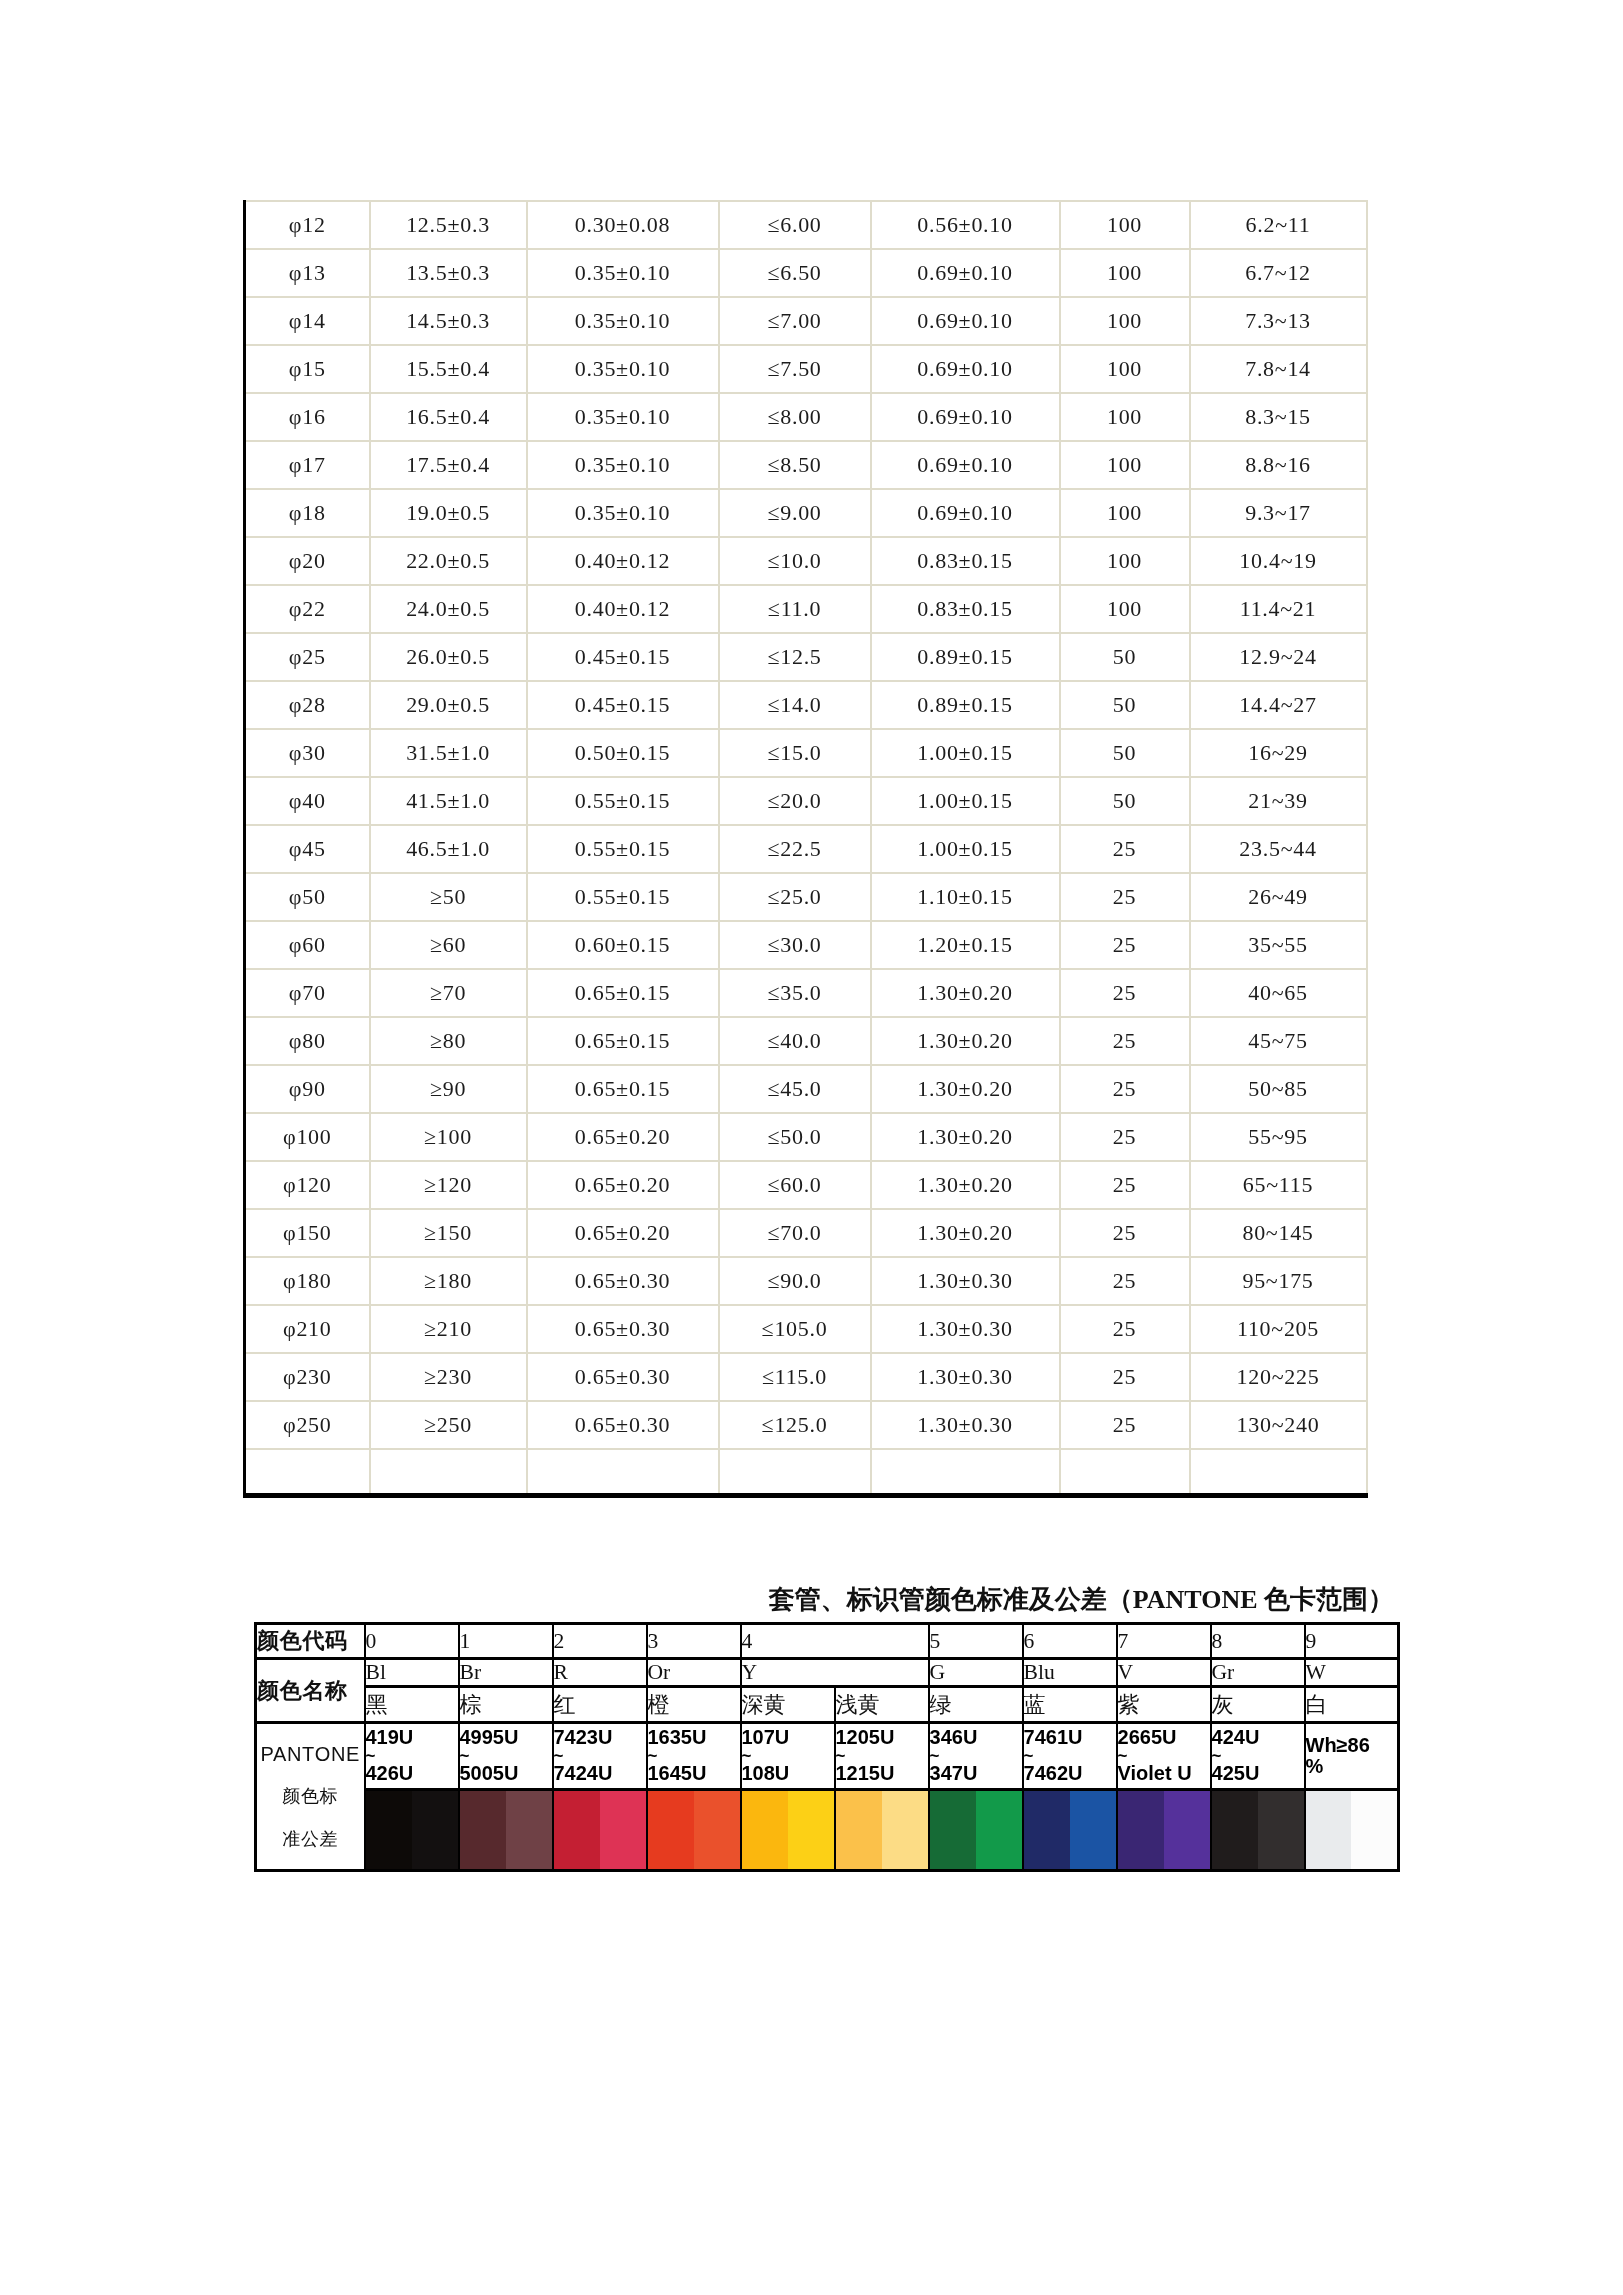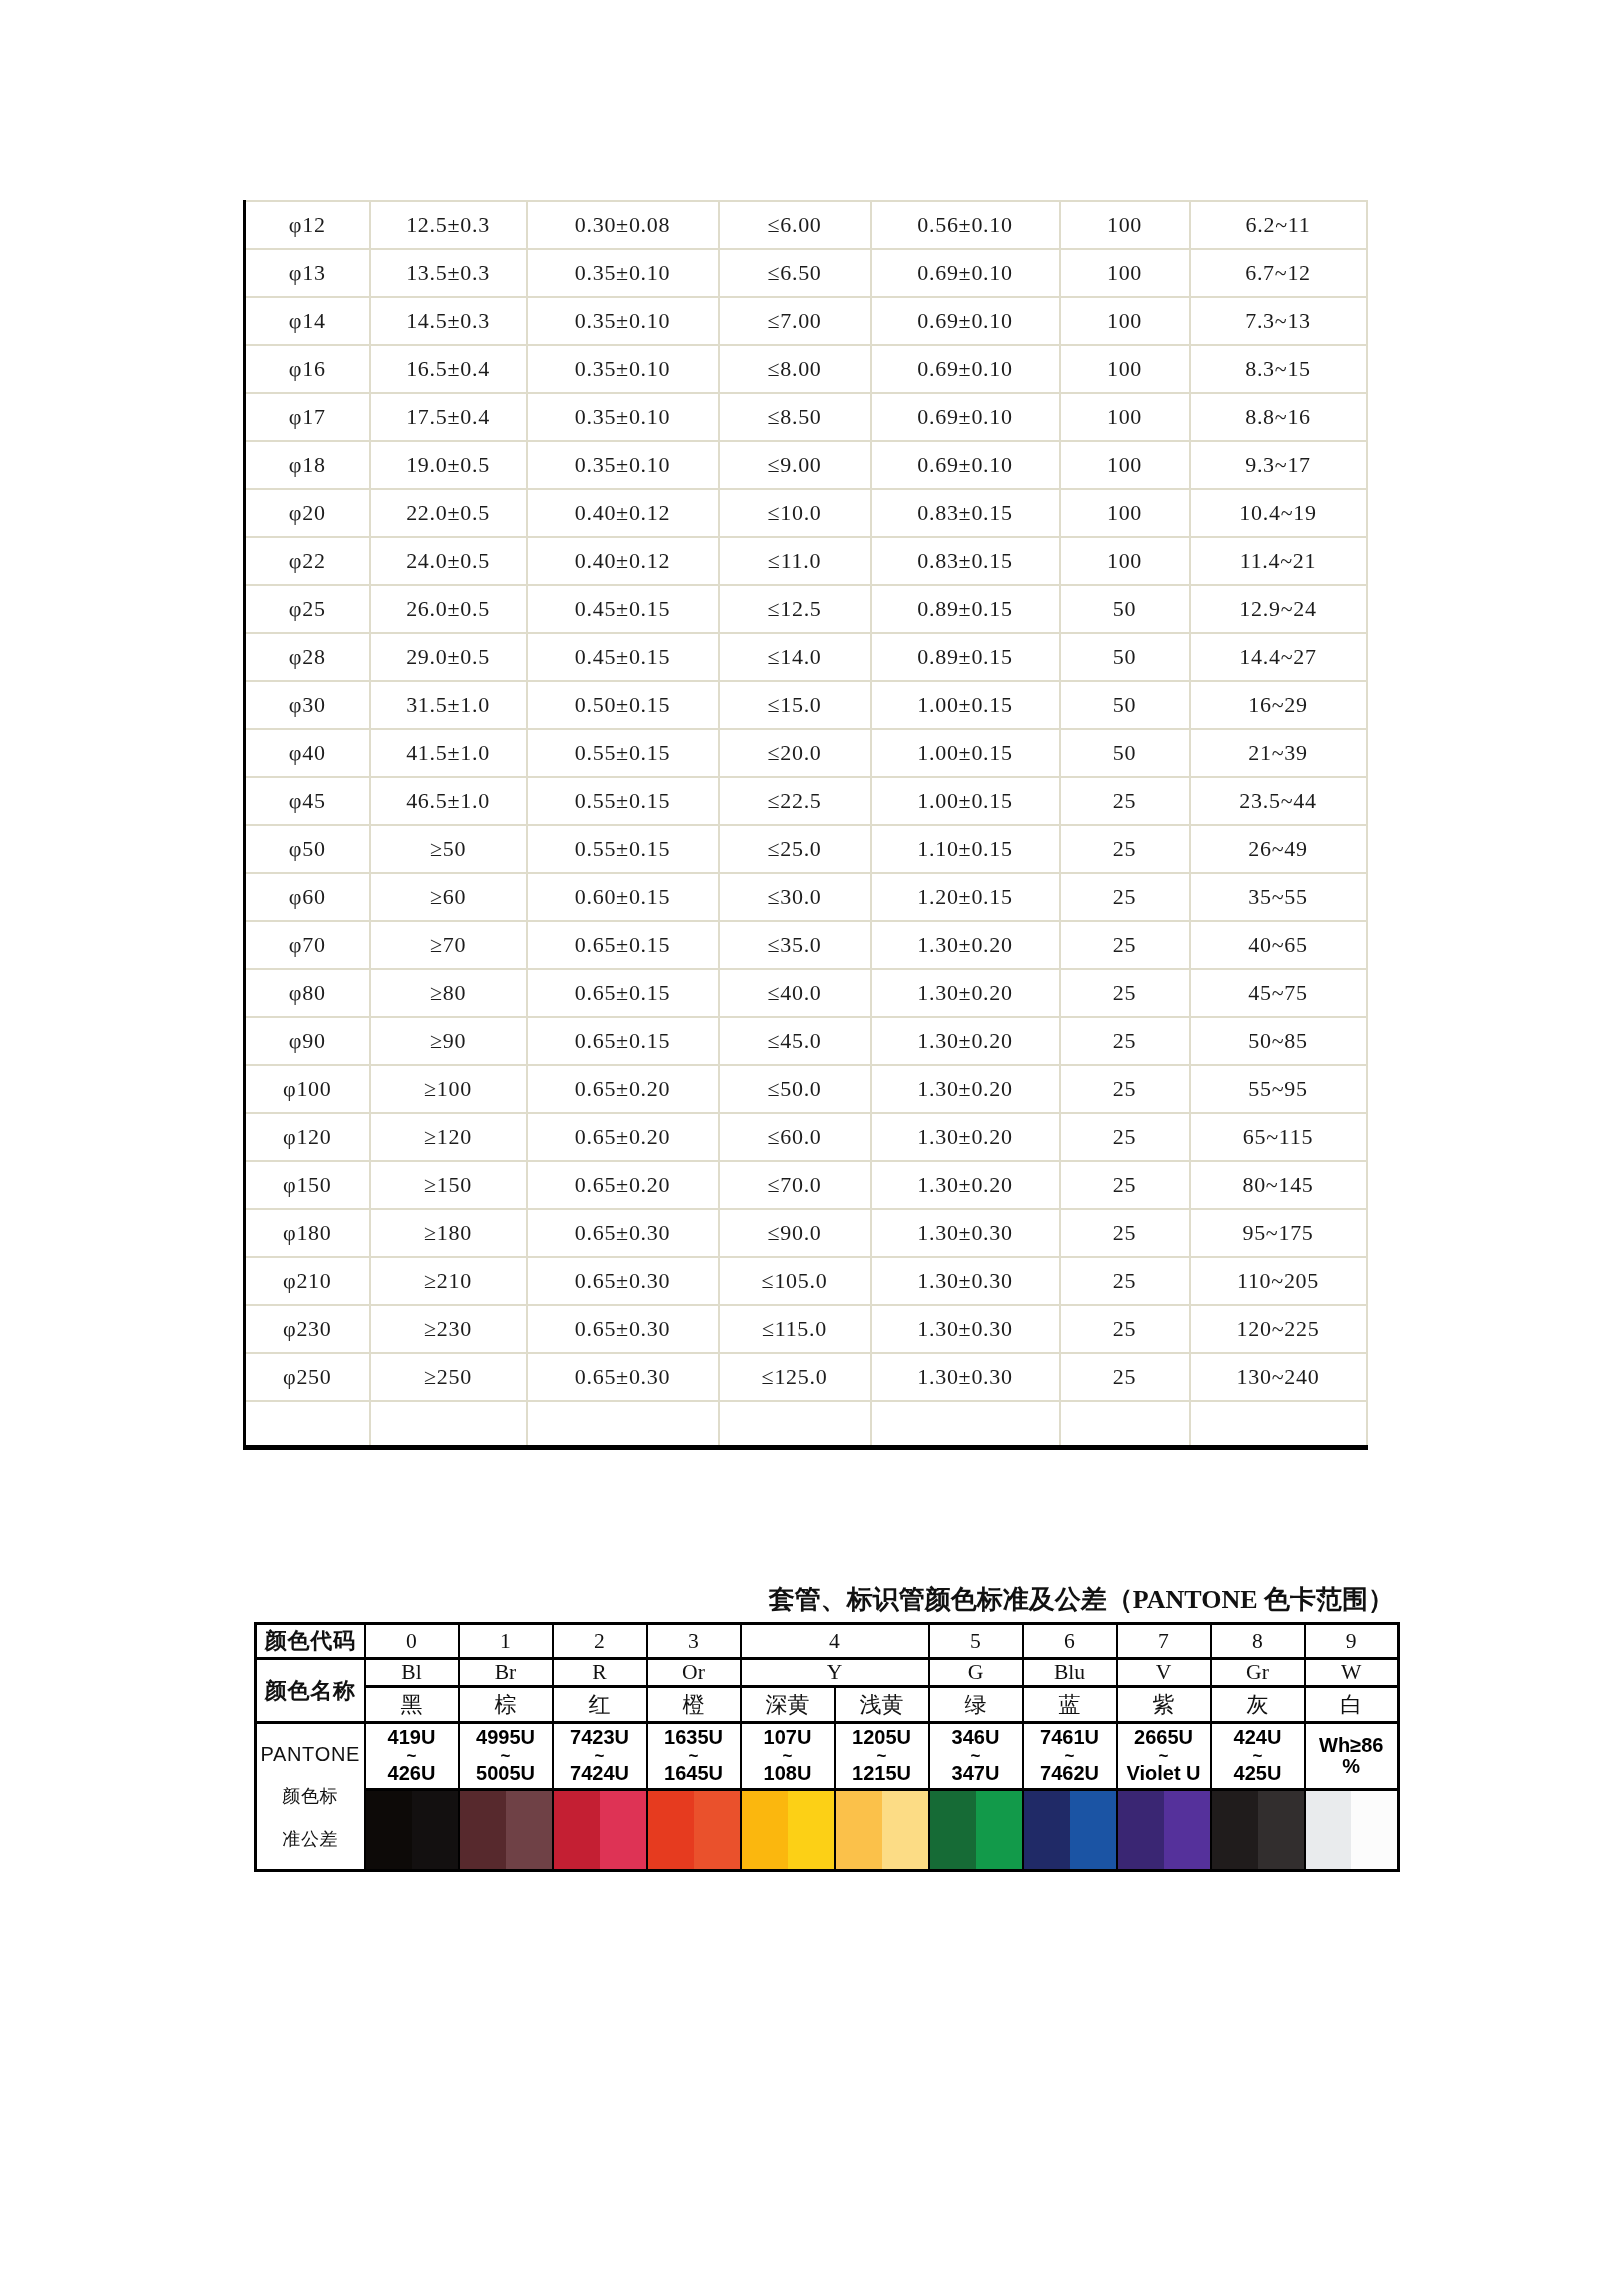--- a/index.html
+++ b/index.html
@@ -64,21 +64,21 @@
     width:1140px;
     border-collapse:collapse;
     table-layout:fixed;
     border:3.9px solid #000000;
     background:#ffffff;
   }
   .color-table th,.color-table td{
     border:2px solid #000000;
     border-top-width:3.3px;
     border-bottom-width:3.3px;
-    text-align:center;
+    text-align:left;
     vertical-align:middle;
     padding:0;
     overflow:hidden;
     font-weight:400;
   }
   #ct-codes{height:35px;}
   #ct-abbr{height:19px;}
   #ct-names{height:36px;}
   #ct-pantone{height:66px;}
   #ct-swatch{height:79px;}
@@ -164,20 +164,29 @@
           <td>6.7~12</td>
         </tr>
         <tr>
           <td>φ14</td>
           <td>14.5±0.3</td>
           <td>0.35±0.10</td>
           <td>≤7.00</td>
           <td>0.69±0.10</td>
           <td>100</td>
           <td>7.3~13</td>
+        </tr>
+        <tr>
+          <td>φ15</td>
+          <td>15.5±0.4</td>
+          <td>0.35±0.10</td>
+          <td>≤7.50</td>
+          <td>0.69±0.10</td>
+          <td>100</td>
+          <td>7.8~14</td>
         </tr>
         <tr>
           <td>φ16</td>
           <td>16.5±0.4</td>
           <td>0.35±0.10</td>
           <td>≤8.00</td>
           <td>0.69±0.10</td>
           <td>100</td>
           <td>8.3~15</td>
         </tr>

